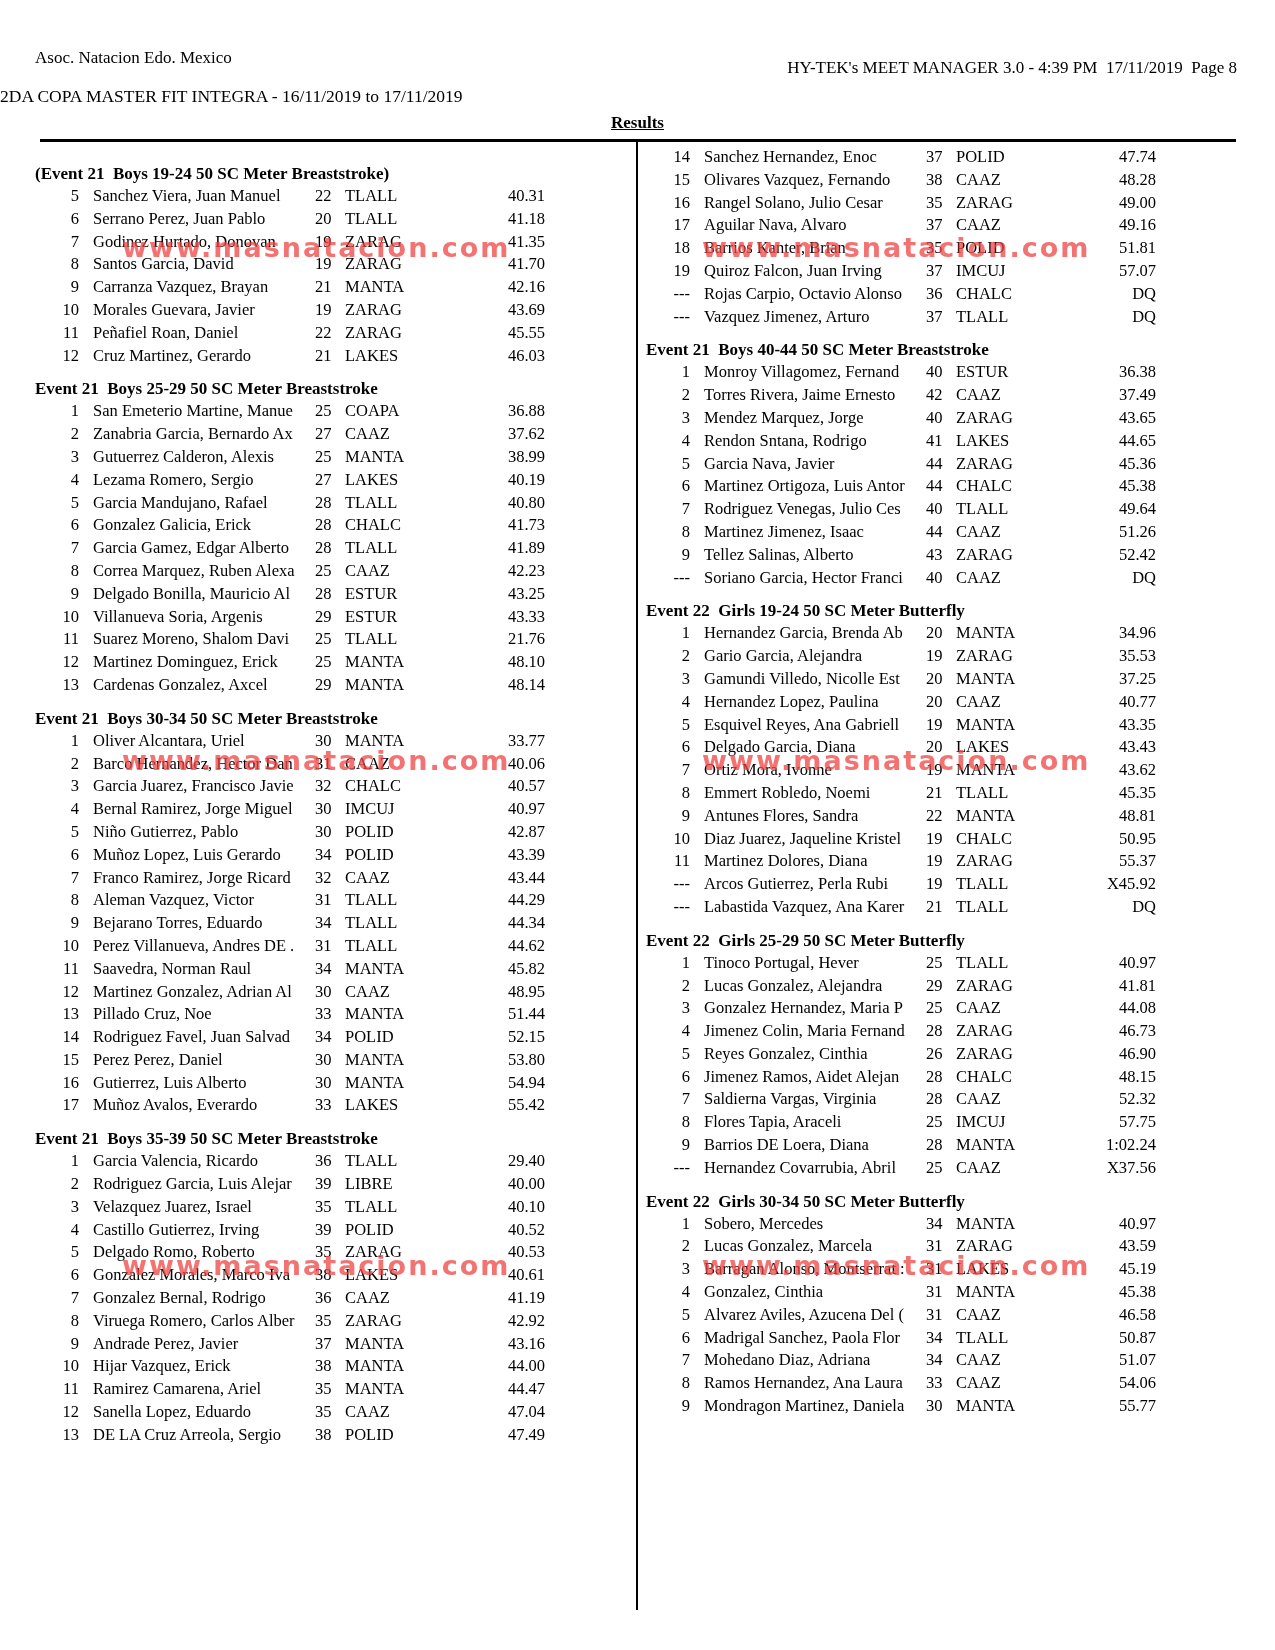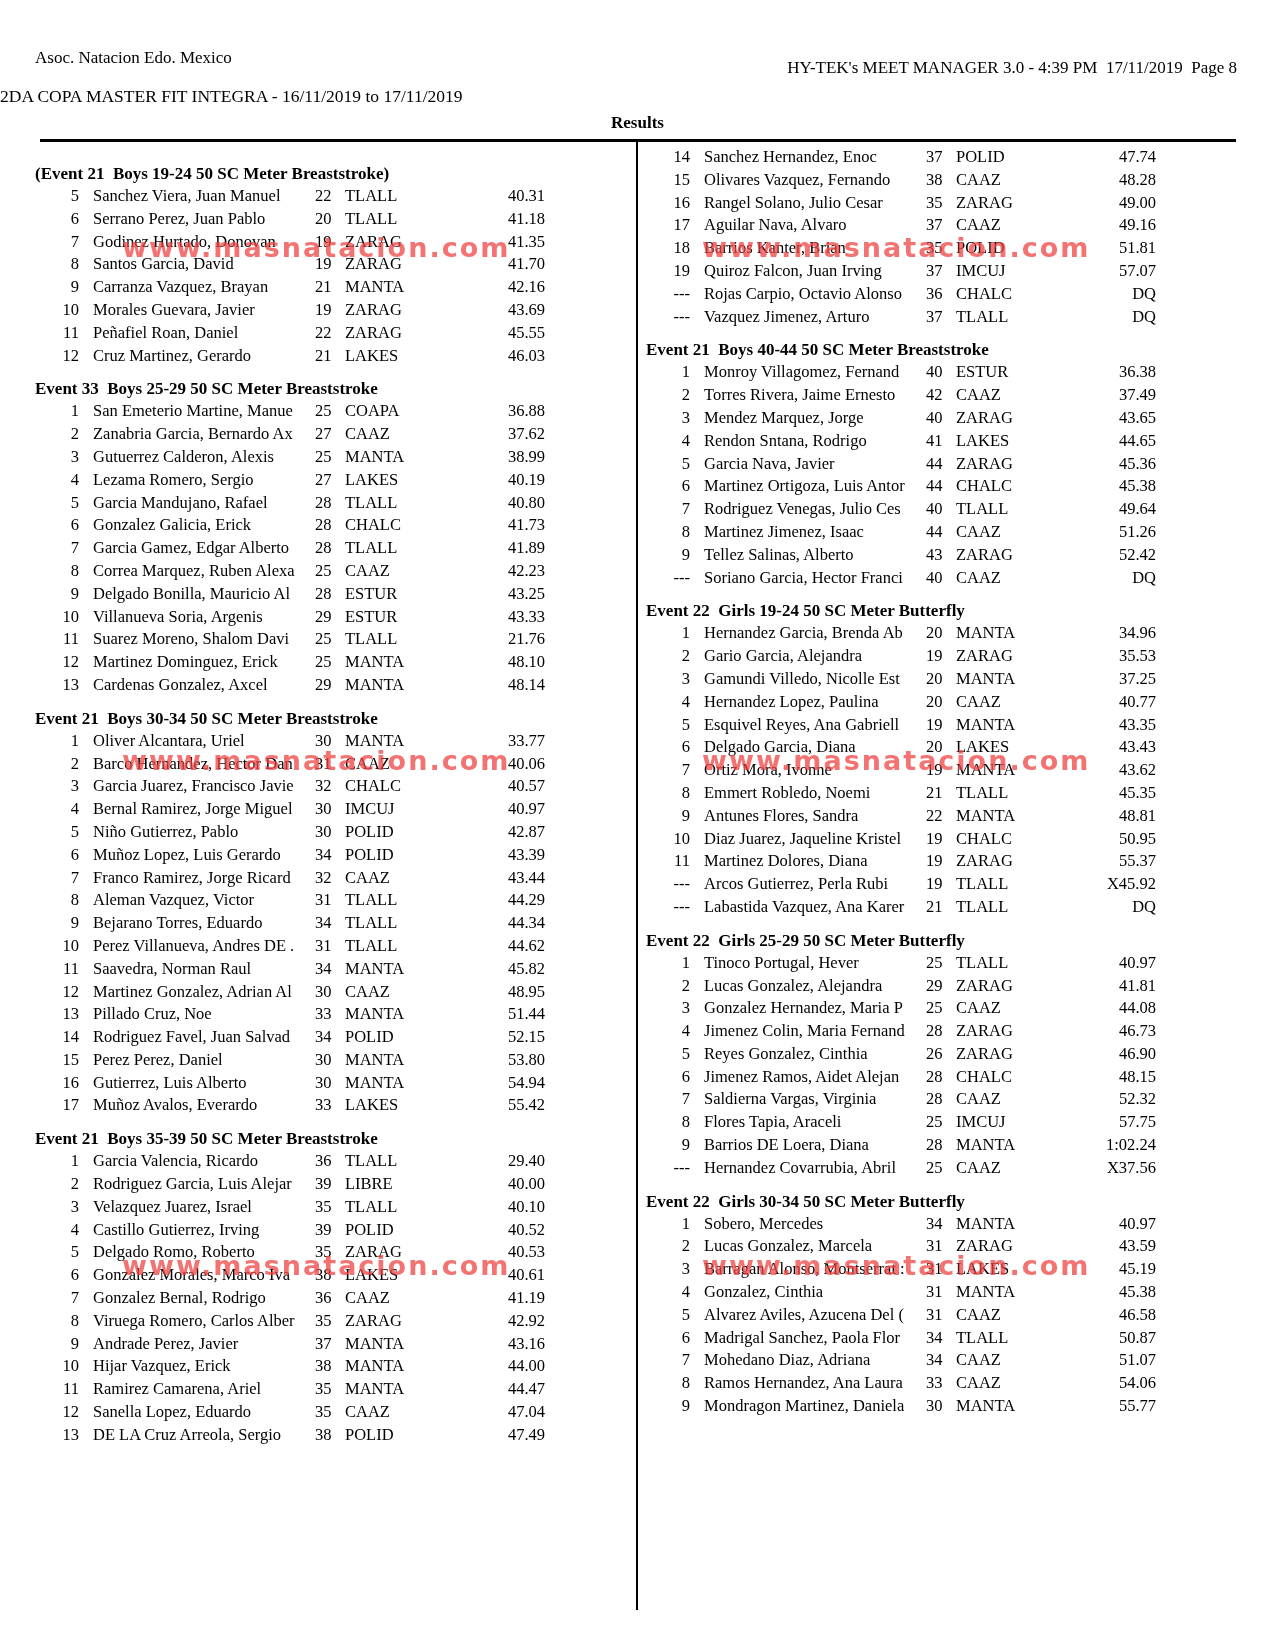--- a/index.html
+++ b/index.html
@@ -19,20 +19,21 @@
     position:absolute;right:38px;top:58px;
     font-size:17px;white-space:pre;
   }
   .meet-title{
     position:absolute;left:0;top:86px;width:100%;
     text-align:left;font-size:17.5px;font-weight:normal;
   }
   .results-label{
     position:absolute;left:0;top:113px;width:100%;
     text-align:center;font-size:17px;font-weight:bold;
+    text-decoration:underline;
   }
   .h-rule{
     position:absolute;left:40px;top:139px;width:1196px;height:3px;
     background:#000;
   }
   .v-divider{
     position:absolute;left:636px;top:142px;width:2px;height:1468px;
     background:#000;
   }
   .col{
@@ -133,21 +134,21 @@
         <span class="c-team">ZARAG</span>
         <span class="c-time">45.55</span>
       </div>
       <div class="row">
         <span class="c-place">12</span>
         <span class="c-name">Cruz Martinez, Gerardo</span>
         <span class="c-age">21</span>
         <span class="c-team">LAKES</span>
         <span class="c-time">46.03</span>
       </div>
-      <div class="event-title">Event 33  Boys 25-29 50 SC Meter Breaststroke</div>
+      <div class="event-title">Event 21  Boys 25-29 50 SC Meter Breaststroke</div>
       <div class="row">
         <span class="c-place">1</span>
         <span class="c-name">San Emeterio Martine, Manue</span>
         <span class="c-age">25</span>
         <span class="c-team">COAPA</span>
         <span class="c-time">36.88</span>
       </div>
       <div class="row">
         <span class="c-place">2</span>
         <span class="c-name">Zanabria Garcia, Bernardo Ax</span>

